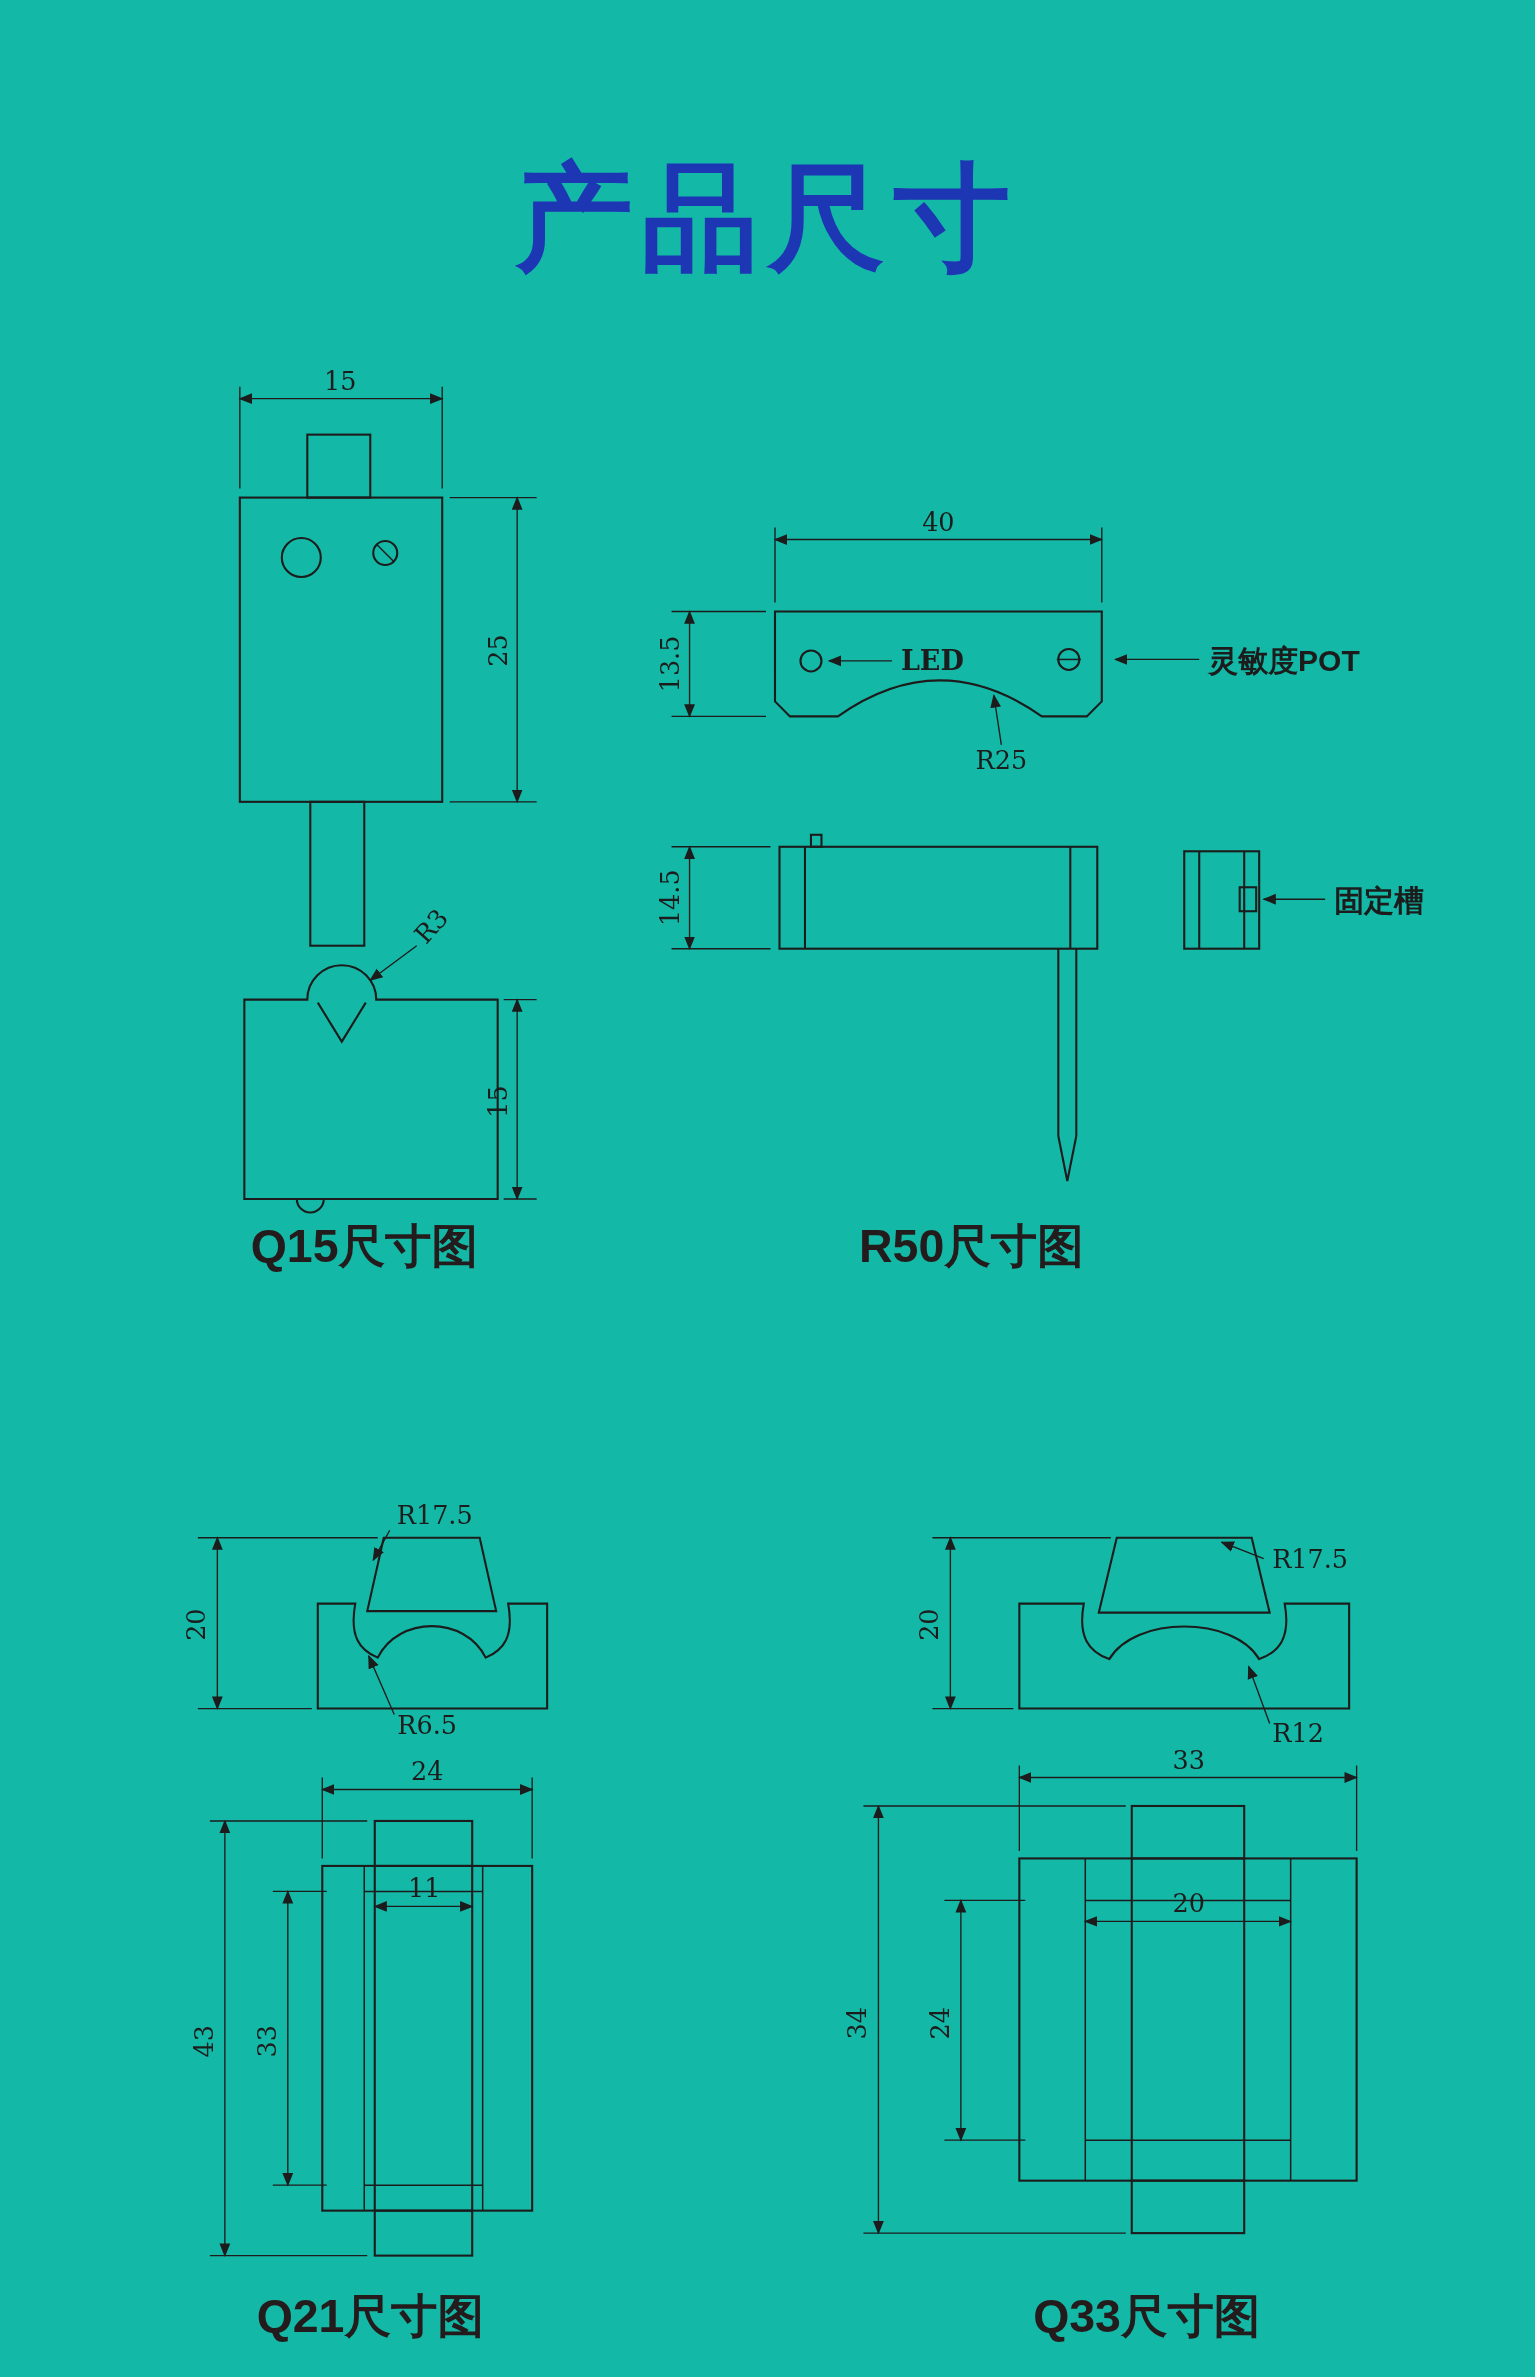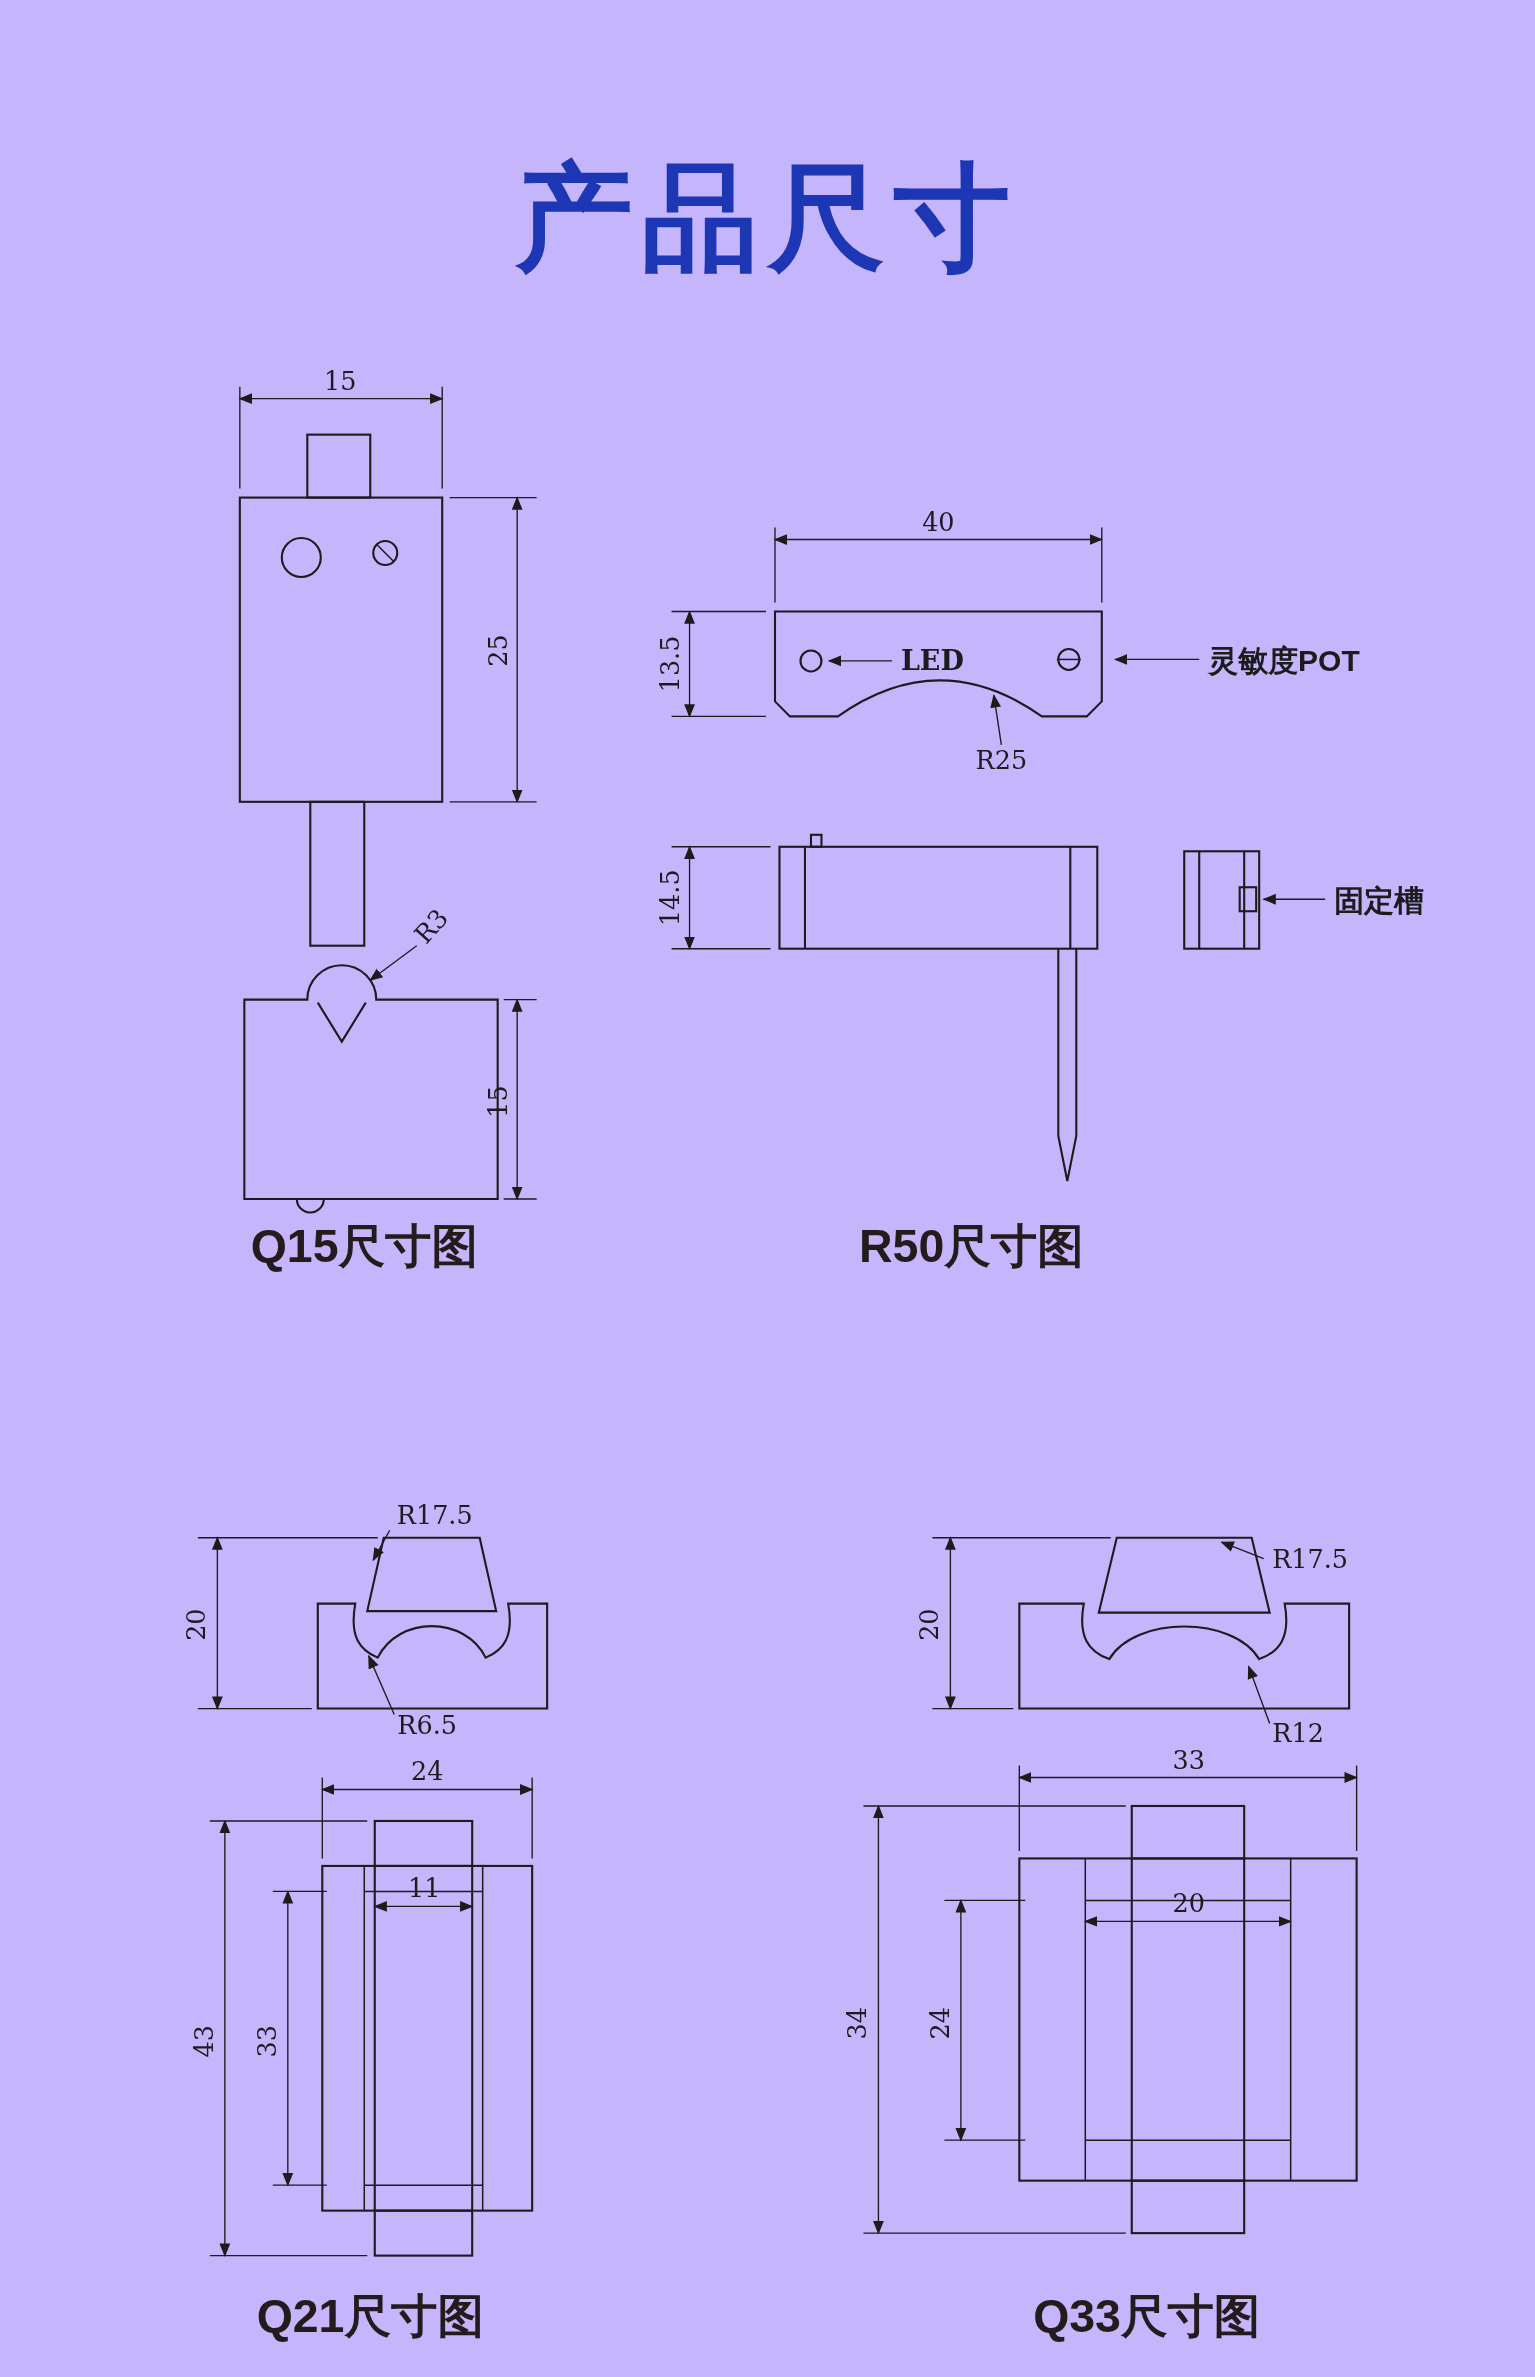--- a/index.html
+++ b/index.html
@@ -1,16 +1,16 @@
 <!DOCTYPE html>
 <html style="font-size:10px"><head>
 <meta charset="utf-8">
 <style>
   html,body{margin:0;padding:0;background:#ffffff;}
-  .page{position:relative;width:1535px;height:2377px;background:#c4b5fd;overflow:hidden;}
+  .page{position:relative;width:1535px;height:2377px;background:#14b8a6;overflow:hidden;}
   svg{display:block;}
   .ln{stroke:#1c1c1c;stroke-width:1.4;fill:none;stroke-linecap:butt;stroke-linejoin:miter;}
   .thin{stroke:#1c1c1c;stroke-width:1;fill:none;}
   .dim{stroke:#1c1c1c;stroke-width:0.9;fill:none;}
   text{fill:#1c1c1c;}
   .dimtxt{font-family:"DejaVu Serif","Liberation Serif",serif;font-size:17px;}
   .cn{font-family:"Liberation Sans","DejaVu Sans",sans-serif;font-weight:bold;font-size:20px;}
   .lbl-led{font-family:"DejaVu Serif","Liberation Serif",serif;font-weight:bold;font-size:18px;}
   .caption{font-family:"Liberation Sans","DejaVu Sans",sans-serif;font-weight:bold;font-size:31px;fill:#241c1c;}
   .title{font-family:"Liberation Sans","DejaVu Sans",sans-serif;font-weight:900;font-size:78px;fill:#1d36b4;letter-spacing:6px;}

